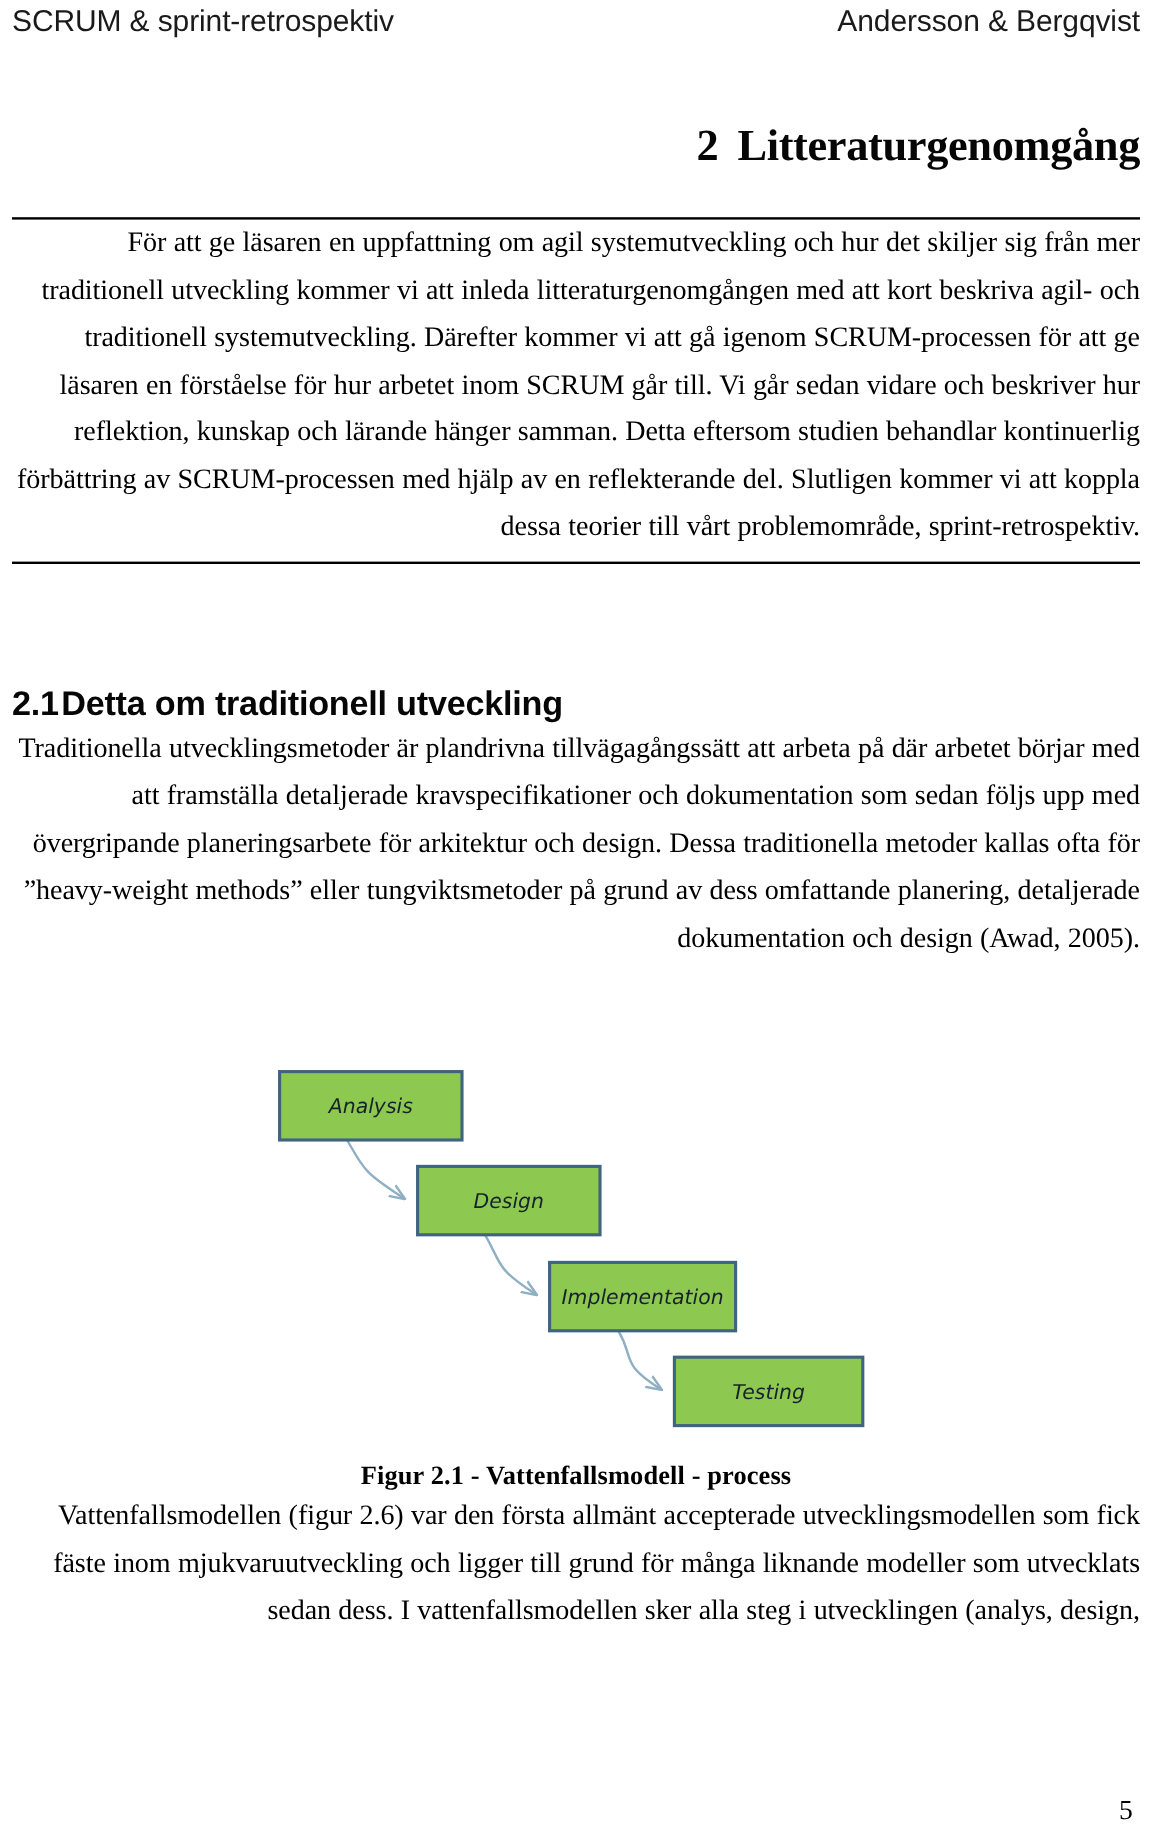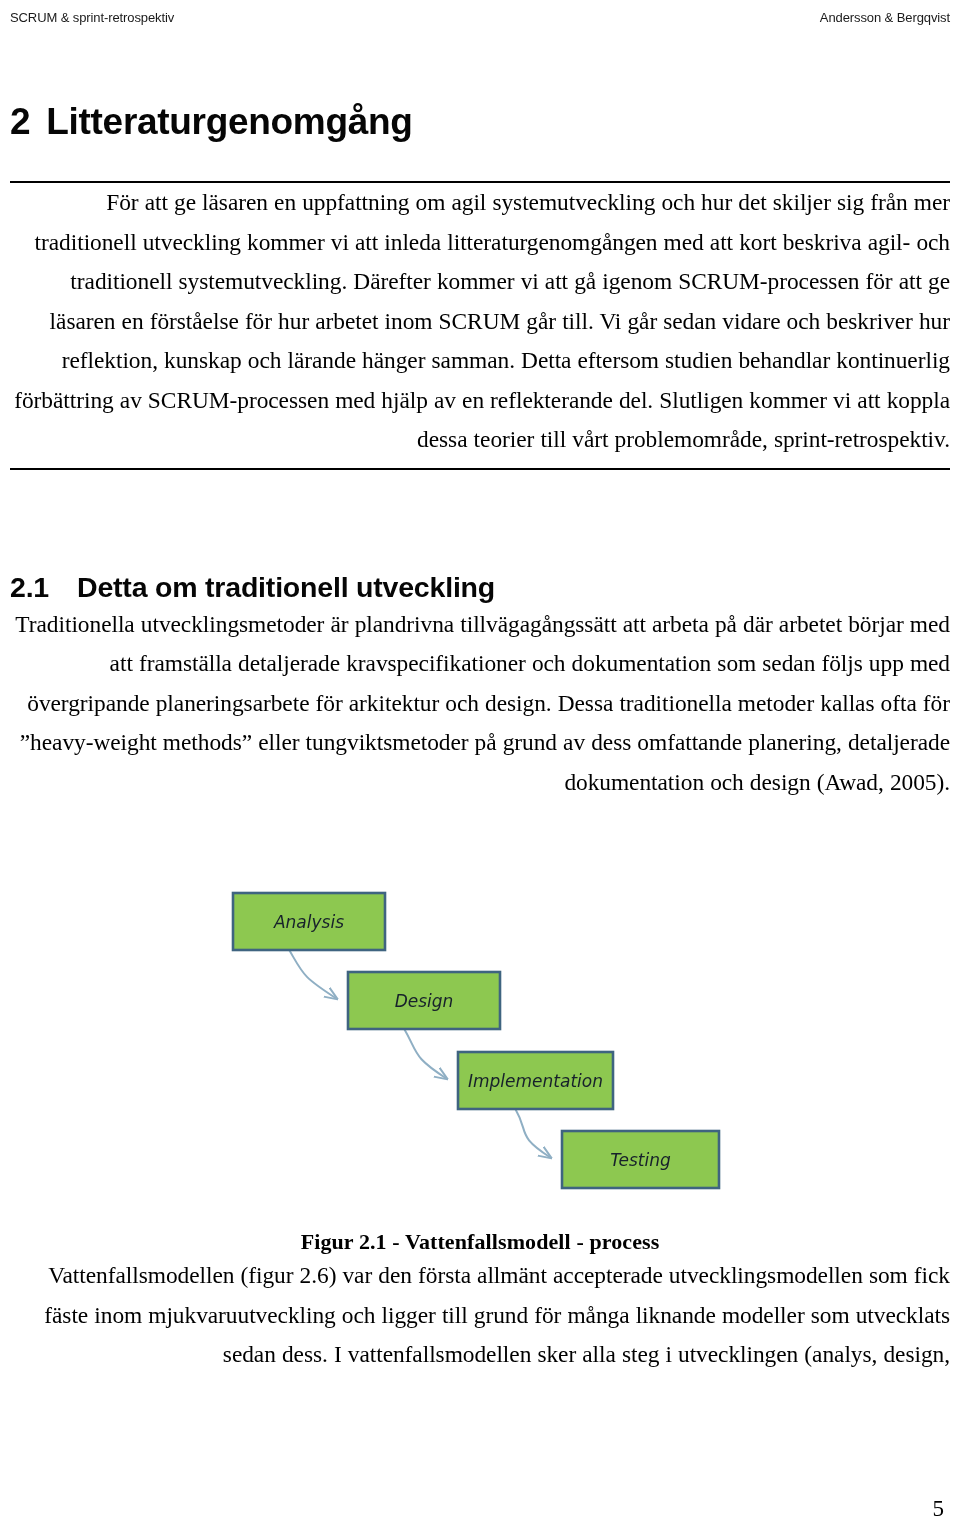--- a/index.html
+++ b/index.html
@@ -20,42 +20,43 @@
   .page-header {
     position: absolute;
     top: 6px;
     left: 10px;
     right: 10px;
     height: 30px;
     display: flex;
     justify-content: space-between;
     align-items: flex-start;
     font-family: "Liberation Sans", "DejaVu Sans", sans-serif;
-    font-size: 13px;
+    font-size: 25px;
     line-height: 24px;
     color: #1a1a1a;
     letter-spacing: -0.1px;
   }
 
   
   .content {
     position: absolute;
     left: 10px;
     right: 10px;
     top: 80px;
   }
 
   h1.chapter-title {
-    font-family: Liberation Sans, sans-serif;
+    font-family: Liberation Serif, serif;
     font-weight: bold;
     font-size: 37px;
     line-height: 44px;
     margin: 20px 0 0 0;
     letter-spacing: -0.3px;
     color: #060606;
+    text-align: right;
   }
   h1.chapter-title .num { margin-right: 16px; }
 
   .rule {
     height: 0;
     border: 0;
     border-top: 2.2px solid #000;
     margin: 0;
   }
   .rule-top { margin-top: 37px; }
@@ -73,41 +74,41 @@
 
   h2.section-title {
     font-family: "Liberation Sans", "DejaVu Sans", sans-serif;
     font-weight: bold;
     font-size: 28.5px;
     line-height: 36px;
     margin: 99px 0 0 0;
     letter-spacing: -0.2px;
     color: #060606;
   }
-  h2.section-title .num { margin-right: 28px; }
+  h2.section-title .num { margin-right: 2px; }
 
   .para-trad { margin-top: 40px; }
   .para-vatten { margin-top: 0; }
 
   
   .figure {
     position: relative;
     width: 100%;
     height: 330px;
     margin-top: 62px;
     font-style: italic;
   }
   .figure svg { display: block; }
 
   .figure-caption {
     text-align: center;
     font-weight: bold;
     font-size: 22px;
     line-height: 28px;
-    margin-top: 34px;
+    margin-top: 22px;
     letter-spacing: 0.1px;
   }
 
   .after-figure { margin-top: 62px; }
 
   
   .page-number {
     position: absolute;
     right: 16px;
     bottom: 10px;

